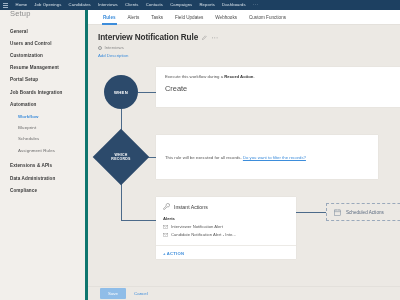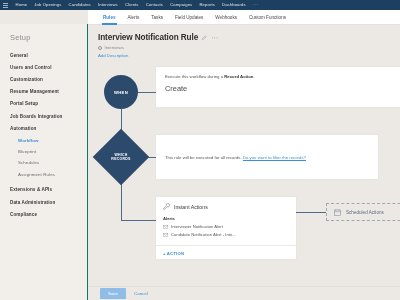--- a/index.html
+++ b/index.html
@@ -29,23 +29,23 @@
   .nav-burger i { display:block; height: 1px; background: #9fb3c6; width: 100%; }
   .nav-item {
     color: #dbe4ec; font-size: 4.2px; letter-spacing: .1px;
     padding: 0 3.6px; white-space: nowrap; line-height: 10px;
     flex: 0 0 auto;
   }
   .nav-item.more { letter-spacing: .6px; color: #b9c9d8; }
 
   
   .sidebar {
-    position: absolute; top: 24px; left: 0; width: 88px; bottom: 0;
+    position: absolute; top: 0; left: 0; width: 88px; bottom: 0;
     background: #f2efeb;
-    border-right: 1px solid #0f766e;
+    border-right: 3px solid #0f766e;
     padding: 9px 0 0 0;
     z-index: 20;
   }
   .sidebar-title {
     font-size: 7.5px; color: #8d8d8d; font-weight: 400;
     padding: 0 0 7px 10px; letter-spacing: .2px;
   }
   .sb-item {
     font-size: 4.6px; color: #3b3b3b; font-weight: bold;
     padding: 3.6px 0 3.6px 10px; letter-spacing: .1px;

